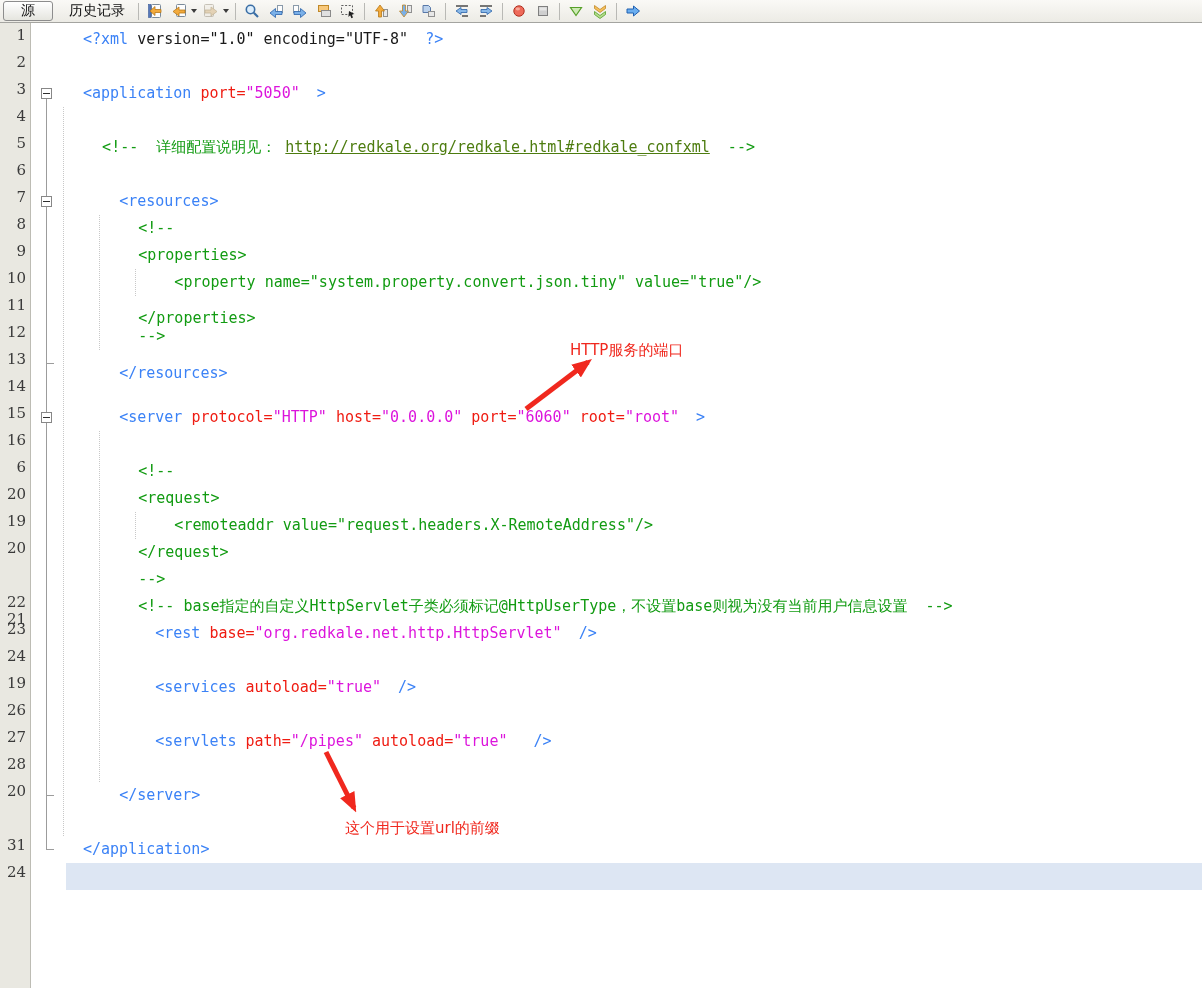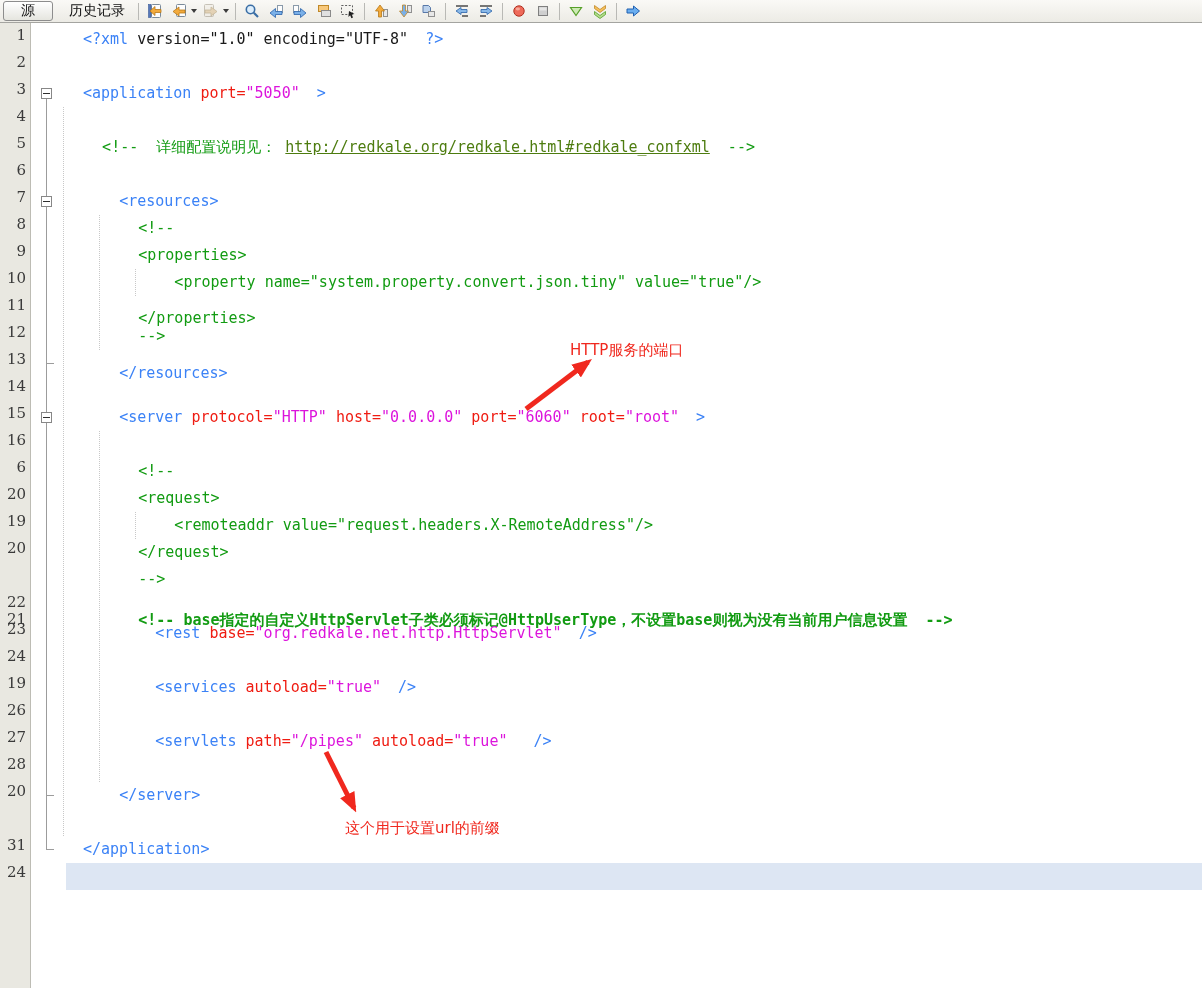--- a/index.html
+++ b/index.html
@@ -274,21 +274,21 @@
         <div class="code-line" style="top: 300px;"><span class="sg-comment">        --&gt;</span></div>
         <div class="code-line" style="top: 337px;"><span class="sg-plain">    </span><span class="sg-tag">&lt;/resources&gt;</span></div>
         <div class="code-line" style="top: 354px;"></div>
         <div class="code-line" style="top: 381px;"><span class="sg-plain">    </span><span class="sg-tag">&lt;server</span><span class="sg-plain"> </span><span class="sg-attr">protocol=</span><span class="sg-val">"HTTP"</span><span class="sg-plain"> </span><span class="sg-attr">host=</span><span class="sg-val">"0.0.0.0"</span><span class="sg-plain"> </span><span class="sg-attr">port=</span><span class="sg-val">"6060"</span><span class="sg-plain"> </span><span class="sg-attr">root=</span><span class="sg-val">"root"</span><span class="sg-tag">&gt;</span></div>
         <div class="code-line" style="top: 408px;"></div>
         <div class="code-line" style="top: 435px;"><span class="sg-comment">        &lt;!--</span></div>
         <div class="code-line" style="top: 462px;"><span class="sg-comment">        &lt;request&gt;</span></div>
         <div class="code-line" style="top: 489px;"><span class="sg-comment">            &lt;remoteaddr value="request.headers.X-RemoteAddress"/&gt;</span></div>
         <div class="code-line" style="top: 516px;"><span class="sg-comment">        &lt;/request&gt;</span></div>
         <div class="code-line" style="top: 543px;"><span class="sg-comment">        --&gt;</span></div>
-        <div class="code-line" style="top: 584px; font-weight: bold;"><span class="sg-comment">        &lt;!-- base指定的自定义HttpServlet子类必须标记@HttpUserType，不设置base则视为没有当前用户信息设置  --&gt;</span></div>
+        <div class="code-line" style="top: 570px;"><span class="sg-comment">        &lt;!-- base指定的自定义HttpServlet子类必须标记@HttpUserType，不设置base则视为没有当前用户信息设置  --&gt;</span></div>
         <div class="code-line" style="top: 597px;"><span class="sg-plain">        </span><span class="sg-tag">&lt;rest</span><span class="sg-plain"> </span><span class="sg-attr">base=</span><span class="sg-val">"org.redkale.net.http.HttpServlet"</span><span class="sg-tag">/&gt;</span></div>
         <div class="code-line" style="top: 624px;"></div>
         <div class="code-line" style="top: 651px;"><span class="sg-plain">        </span><span class="sg-tag">&lt;services</span><span class="sg-plain"> </span><span class="sg-attr">autoload=</span><span class="sg-val">"true"</span><span class="sg-tag">/&gt;</span></div>
         <div class="code-line" style="top: 678px;"></div>
         <div class="code-line" style="top: 705px;"><span class="sg-plain">        </span><span class="sg-tag">&lt;servlets</span><span class="sg-plain"> </span><span class="sg-attr">path=</span><span class="sg-val">"/pipes"</span><span class="sg-plain"> </span><span class="sg-attr">autoload=</span><span class="sg-val">"true"</span><span class="sg-plain"> </span><span class="sg-tag">/&gt;</span></div>
         <div class="code-line" style="top: 732px;"></div>
         <div class="code-line" style="top: 759px;"><span class="sg-plain">    </span><span class="sg-tag">&lt;/server&gt;</span></div>
         <div class="code-line" style="top: 786px;"></div>
         <div class="code-line" style="top: 813px;"><span class="sg-tag">&lt;/application&gt;</span></div>
         <div class="code-line" style="top: 840px;"></div>

